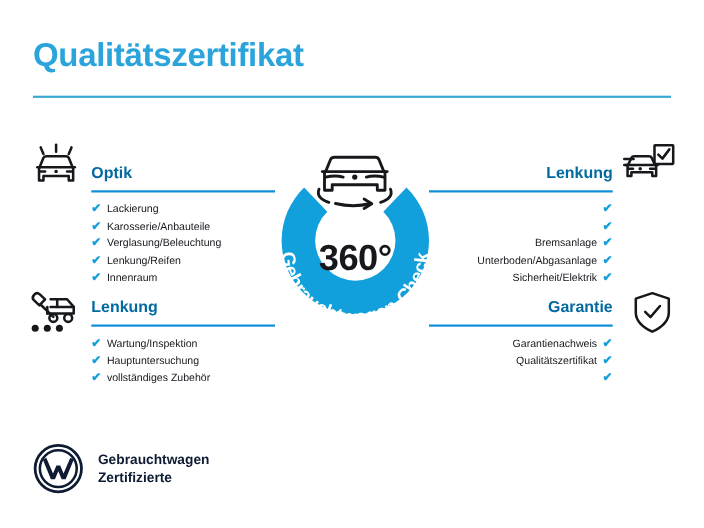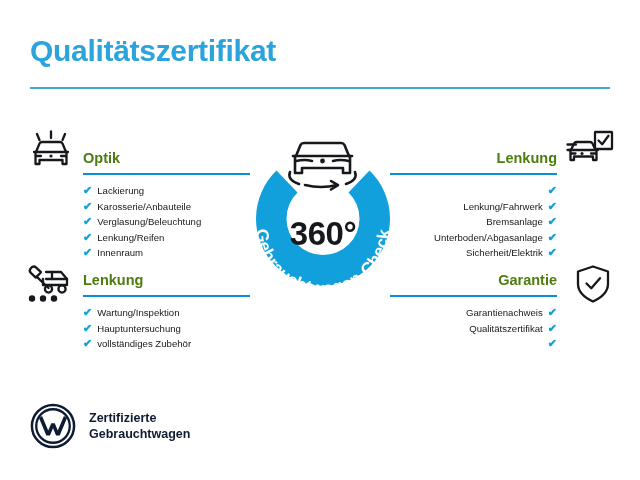--- a/index.html
+++ b/index.html
@@ -43,21 +43,21 @@
   }
 
   
   .section {
     position: absolute;
   }
   .sec-title {
     position: absolute;
     font-size: 14.5px;
     font-weight: bold;
-    color: #4d7c0f;
+    color: #0369a1;
     white-space: nowrap;
     top: 0;
   }
   .sec-rule {
     position: absolute;
     height: 2px;
     background: #0a8ed9;
     top: 23px;
   }
   .sec-list {
@@ -234,21 +234,20 @@
   </div>
   <div class="section col-right" style="left:390px; top:150px; width:167px;">
     <div class="sec-title">Lenkung</div>
     <div class="sec-rule" style="width:167px;"></div>
     <ul class="sec-list">
       <li>
           <span class="chk">✔</span>
         </li>
       <li>
           <span class="chk">✔</span>
-          <span>Lenkung/Fahrwerk</span>
         </li>
       <li>
           <span class="chk">✔</span>
           <span>Bremsanlage</span>
         </li>
       <li>
           <span class="chk">✔</span>
           <span>Unterboden/Abgasanlage</span>
         </li>
       <li>
@@ -318,18 +317,18 @@
   </div>
 
   <div class="footer">
     <svg class="vw-mark" viewBox="0 0 48 48">
       <circle cx="24" cy="24" r="22" fill="none" stroke="#0E1B33" stroke-width="2.6"></circle>
       <circle cx="24" cy="24" r="17.5" fill="none" stroke="#0E1B33" stroke-width="2.4"></circle>
       <path d="M12.6 13.6 L19.0 28.6 L22.2 21.0 L25.8 21.0 L29.0 28.6 L35.4 13.6
                L38.6 15.6 L31.0 34.0 L27.2 34.0 L24.0 26.4 L20.8 34.0 L17.0 34.0 L9.4 15.6 Z" fill="#0E1B33"></path>
     </svg>
     <div class="footer-text">
+      <div>Gebrauchtwagen</div>
       <div>Zertifizierte</div>
-      <div>Gebrauchtwagen</div>
     </div>
   </div>
 
 </div>
 
 </body></html>

